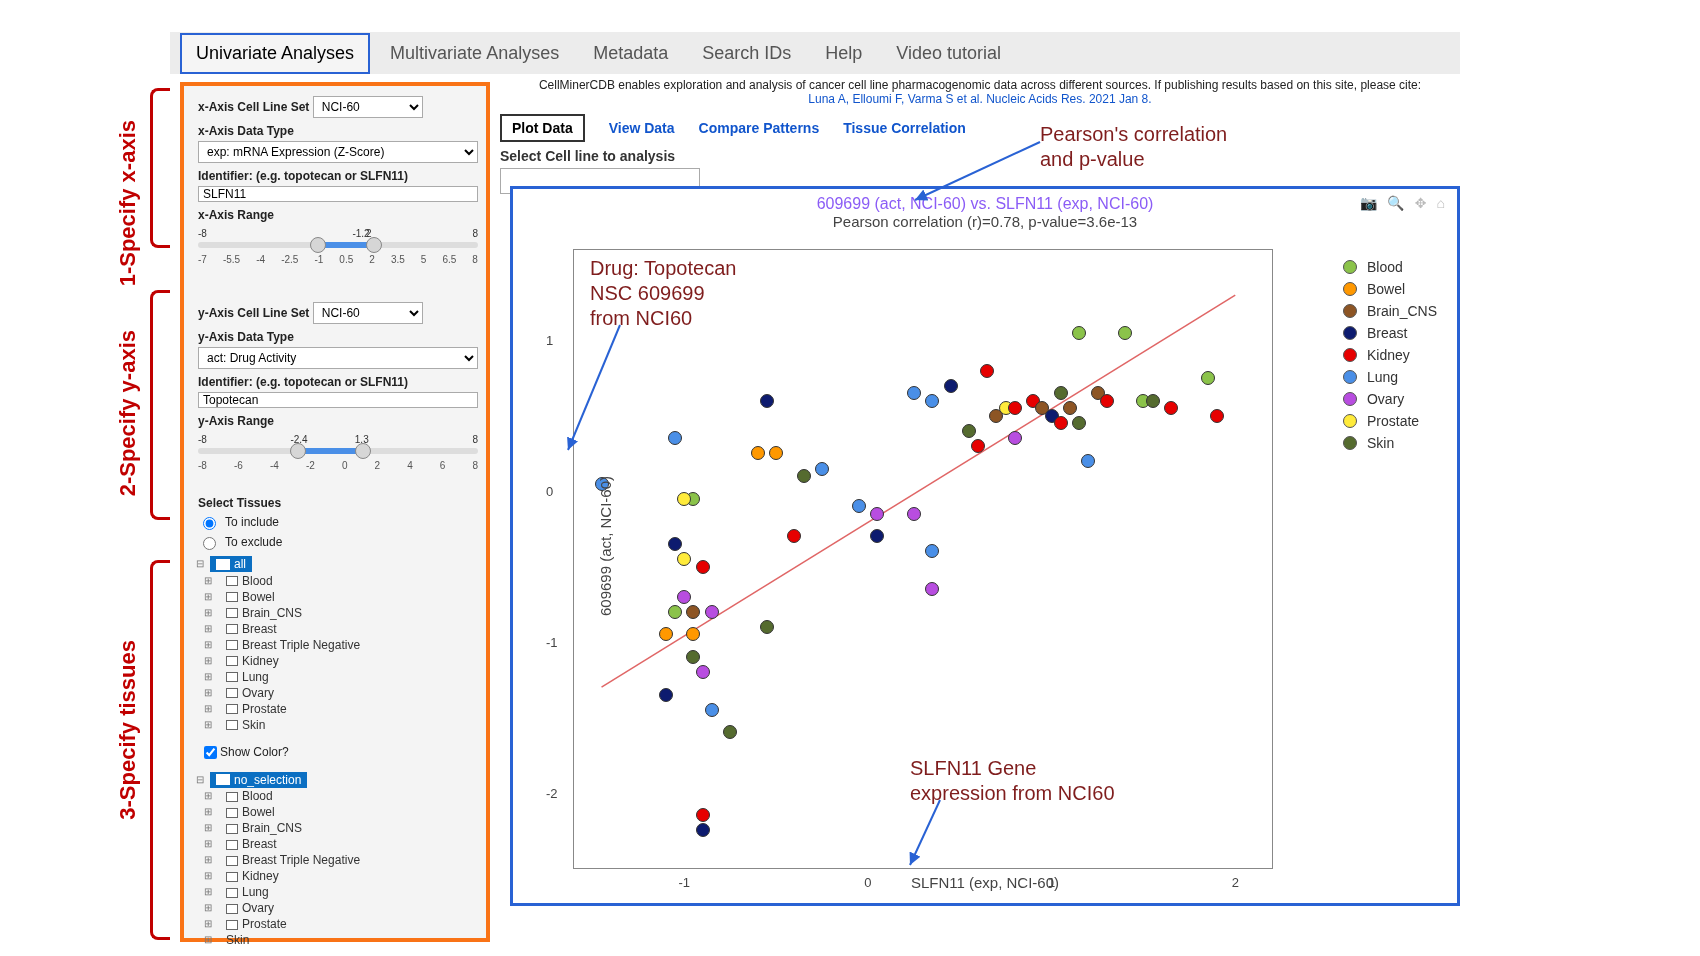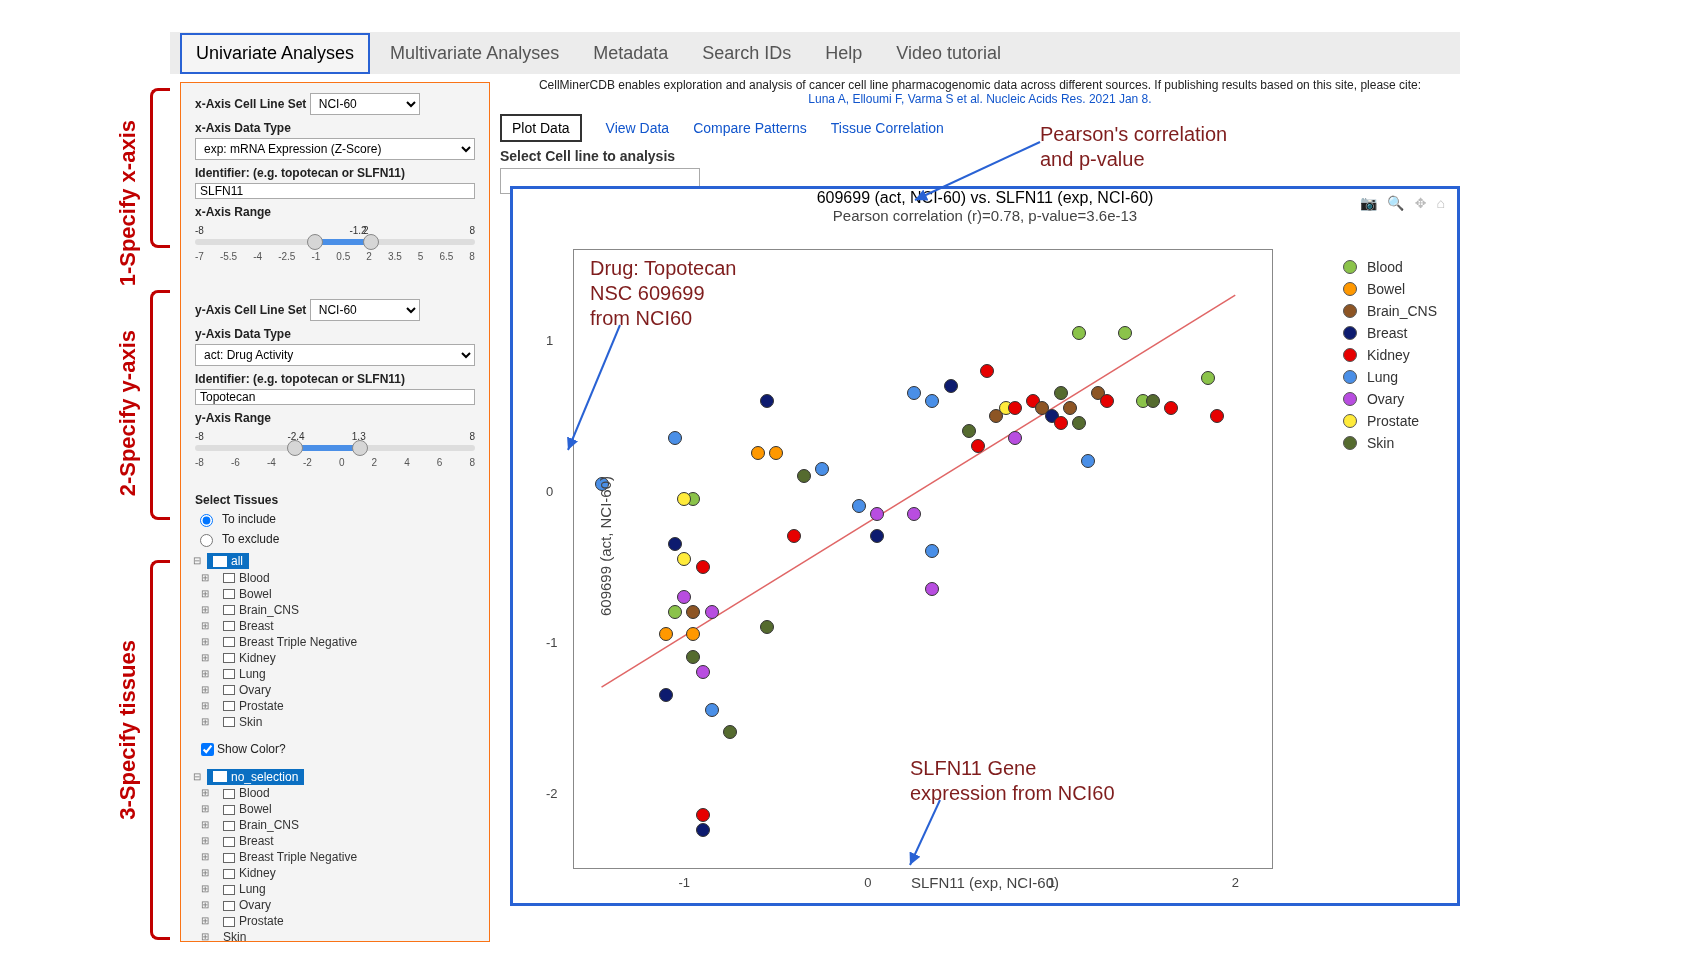--- a/index.html
+++ b/index.html
@@ -58,21 +58,21 @@
     border-radius: 8px 0 0 8px;
     width: 20px;
   }
 
   
   .sidebar {
     position: absolute;
     left: 180px; top: 82px;
     width: 310px; height: 860px;
     background: #f4f4f4;
-    border: 1px solid #f97316;
+    border: 4px solid #f97316;
     padding: 10px 14px;
     font-size: 12px;
     color: #222;
   }
   .sidebar .section { margin-bottom: 18px; }
   .sidebar label.fieldlabel {
     display: block;
     font-weight: bold;
     margin: 6px 0 3px 0;
   }
@@ -118,40 +118,41 @@
   }
   .descr { font-size: 12px; text-align: center; color: #222; }
   .descr a { color: #1155cc; text-decoration: none; }
 
   .subtabs {
     margin-top: 8px;
     display: flex;
     align-items: center;
     gap: 24px;
     font-size: 14px;
+    font-weight: bold;
   }
   .subtabs .sub {
     color: #1155cc; cursor: pointer;
   }
   .subtabs .sub.active {
     border: 2px solid #333; padding: 4px 10px; color: #000;
   }
 
   .highlight-label { font-size: 14px; font-weight: bold; margin-top: 6px; }
   .highlight-box { width: 200px; height: 26px; border: 1px solid #aaa; margin-top: 4px; }
 
   
   .chartbox {
     position: absolute;
     left: 510px; top: 186px;
     width: 950px; height: 720px;
     border: 3px solid #2962d4;
     background: #fff;
   }
-  .chart-title { text-align: center; font-size: 16px; color: #000000; font-family: "Segoe UI", Arial, sans-serif; }
+  .chart-title { text-align: center; font-size: 16px; color: #8b5cf6; margin-top: 6px; font-family: "Segoe UI", Arial, sans-serif; }
   .chart-sub { text-align: center; font-size: 15px; color: #444; }
 
   .chart-toolbar {
     position: absolute; right: 12px; top: 6px;
     display: flex; gap: 10px; color: #bbb; font-size: 14px;
   }
 
   .plot {
     position: absolute;
     left: 60px; top: 60px;

